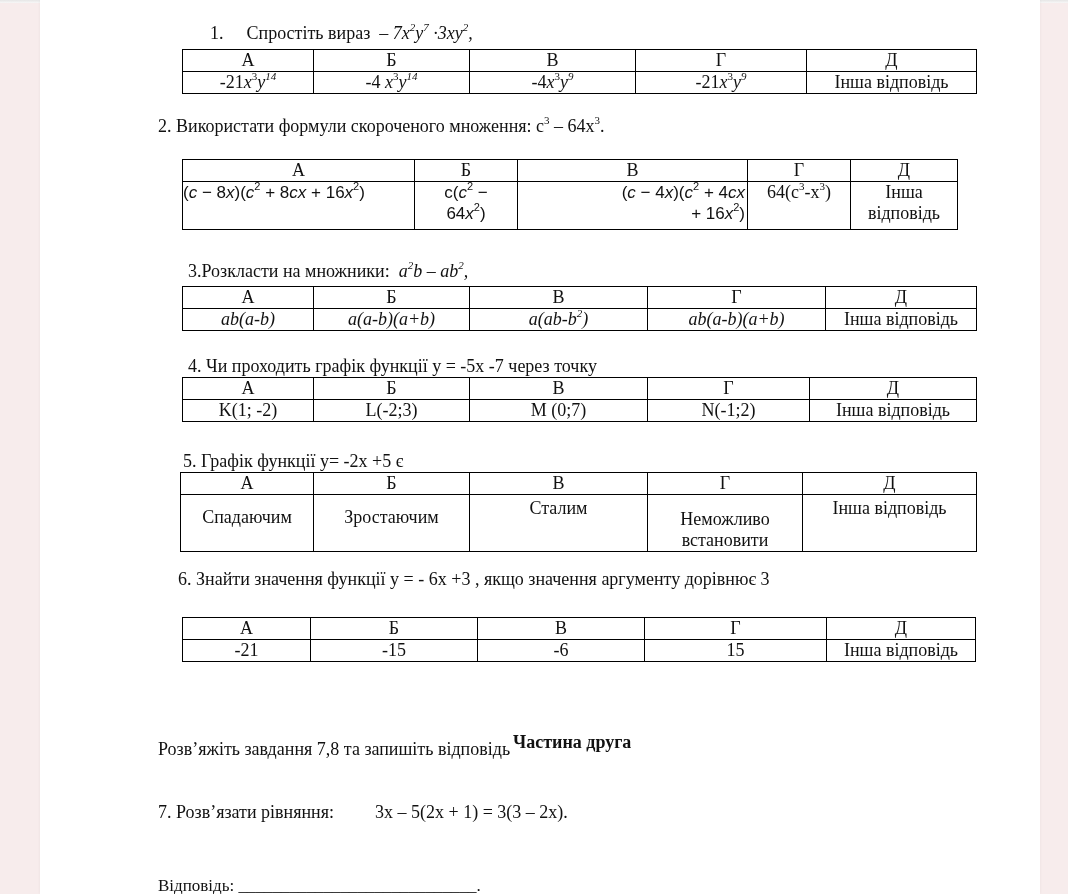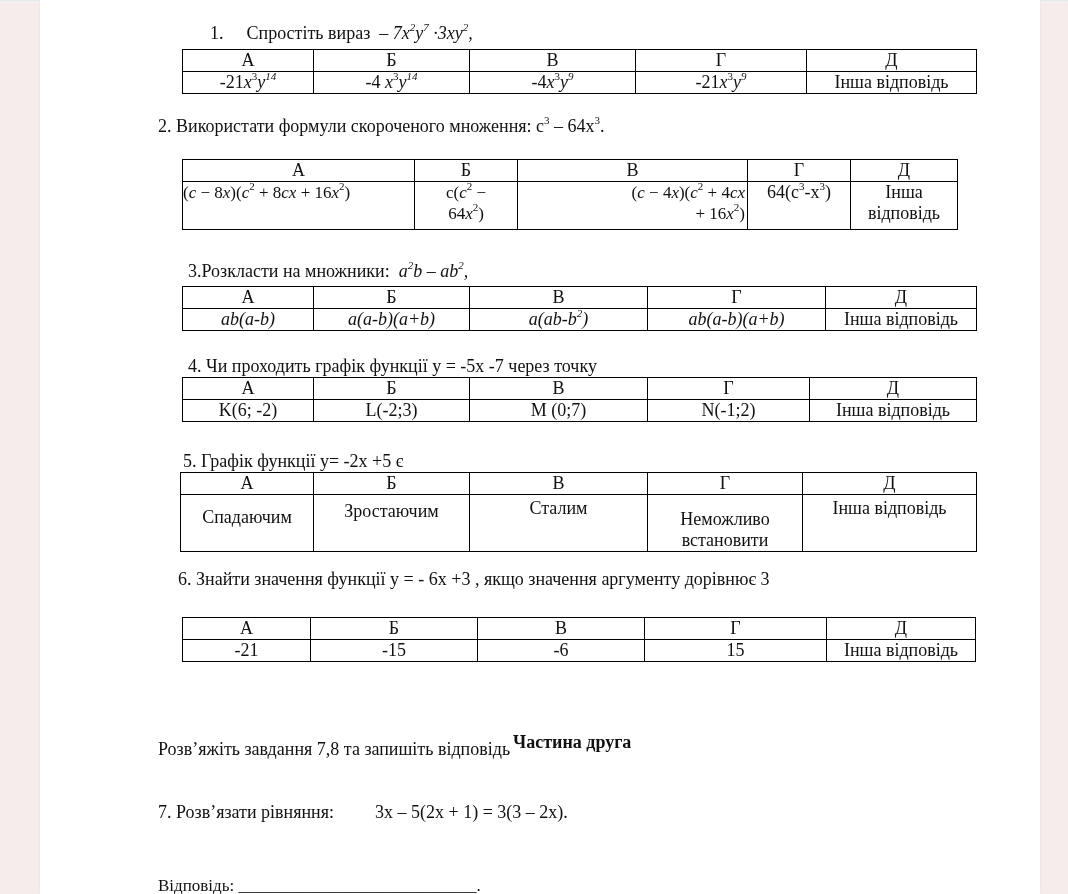--- a/index.html
+++ b/index.html
@@ -20,21 +20,21 @@
   .m { font-style:italic;text-align:center; }
   sup { font-size:11px; line-height:0; position:relative; top:-1px; vertical-align:super; }
   table.opt {
     position:absolute; border-collapse:collapse; table-layout:fixed;
     font-size:18px;
   }
   table.opt td {
     border:1px solid #000; text-align:center; padding:0 2px; line-height:21px;
     vertical-align:top;
   }
-  .cam { font-family:Liberation Serif, serif; font-size:17px; }
+  .cam { font-family:Liberation Sans, sans-serif; font-size:17px; }
   .bold { font-weight:bold; }
 </style>
 </head>
 <body>
 
 <div class="topbar"></div>
 <div class="page"></div>
 
 <div class="abs q" style="left:210px; top:22px;">
   <span>1.</span>
@@ -140,21 +140,21 @@
     </colgroup>
   <tbody>
       <tr>
     <td>А</td>
     <td>Б</td>
     <td>В</td>
     <td>Г</td>
     <td>Д</td>
   </tr>
   <tr>
-    <td>K(6; -2)</td>
+    <td>K(1; -2)</td>
     <td>L(-2;3)</td>
     <td>M (0;7)</td>
     <td>N(-1;2)</td>
     <td>Інша відповідь</td>
   </tr>
 </tbody>
   </table>
 
 <div class="abs q" style="left:183px; top:450px;">
   <span>5. Графік функції у= -2х +5 є</span>
@@ -170,21 +170,21 @@
   <tbody>
       <tr>
     <td>А</td>
     <td>Б</td>
     <td>В</td>
     <td>Г</td>
     <td>Д</td>
   </tr>
   <tr style="height:48px;">
     <td style="padding-top:12px;">Спадаючим</td>
-    <td style="padding-top:6px;">Зростаючим</td>
+    <td style="padding-top:12px;">Зростаючим</td>
     <td style="padding-top:3px;">Сталим</td>
     <td style="padding-top:14px;">Неможливо встановити</td>
     <td style="padding-top:3px;">Інша відповідь</td>
   </tr>
 </tbody>
   </table>
 
 <div class="abs q" style="left:178px; top:568px;">
   <span>6. Знайти значення функції у = - 6х +3 , якщо значення аргументу дорівнює 3</span>
 </div>

